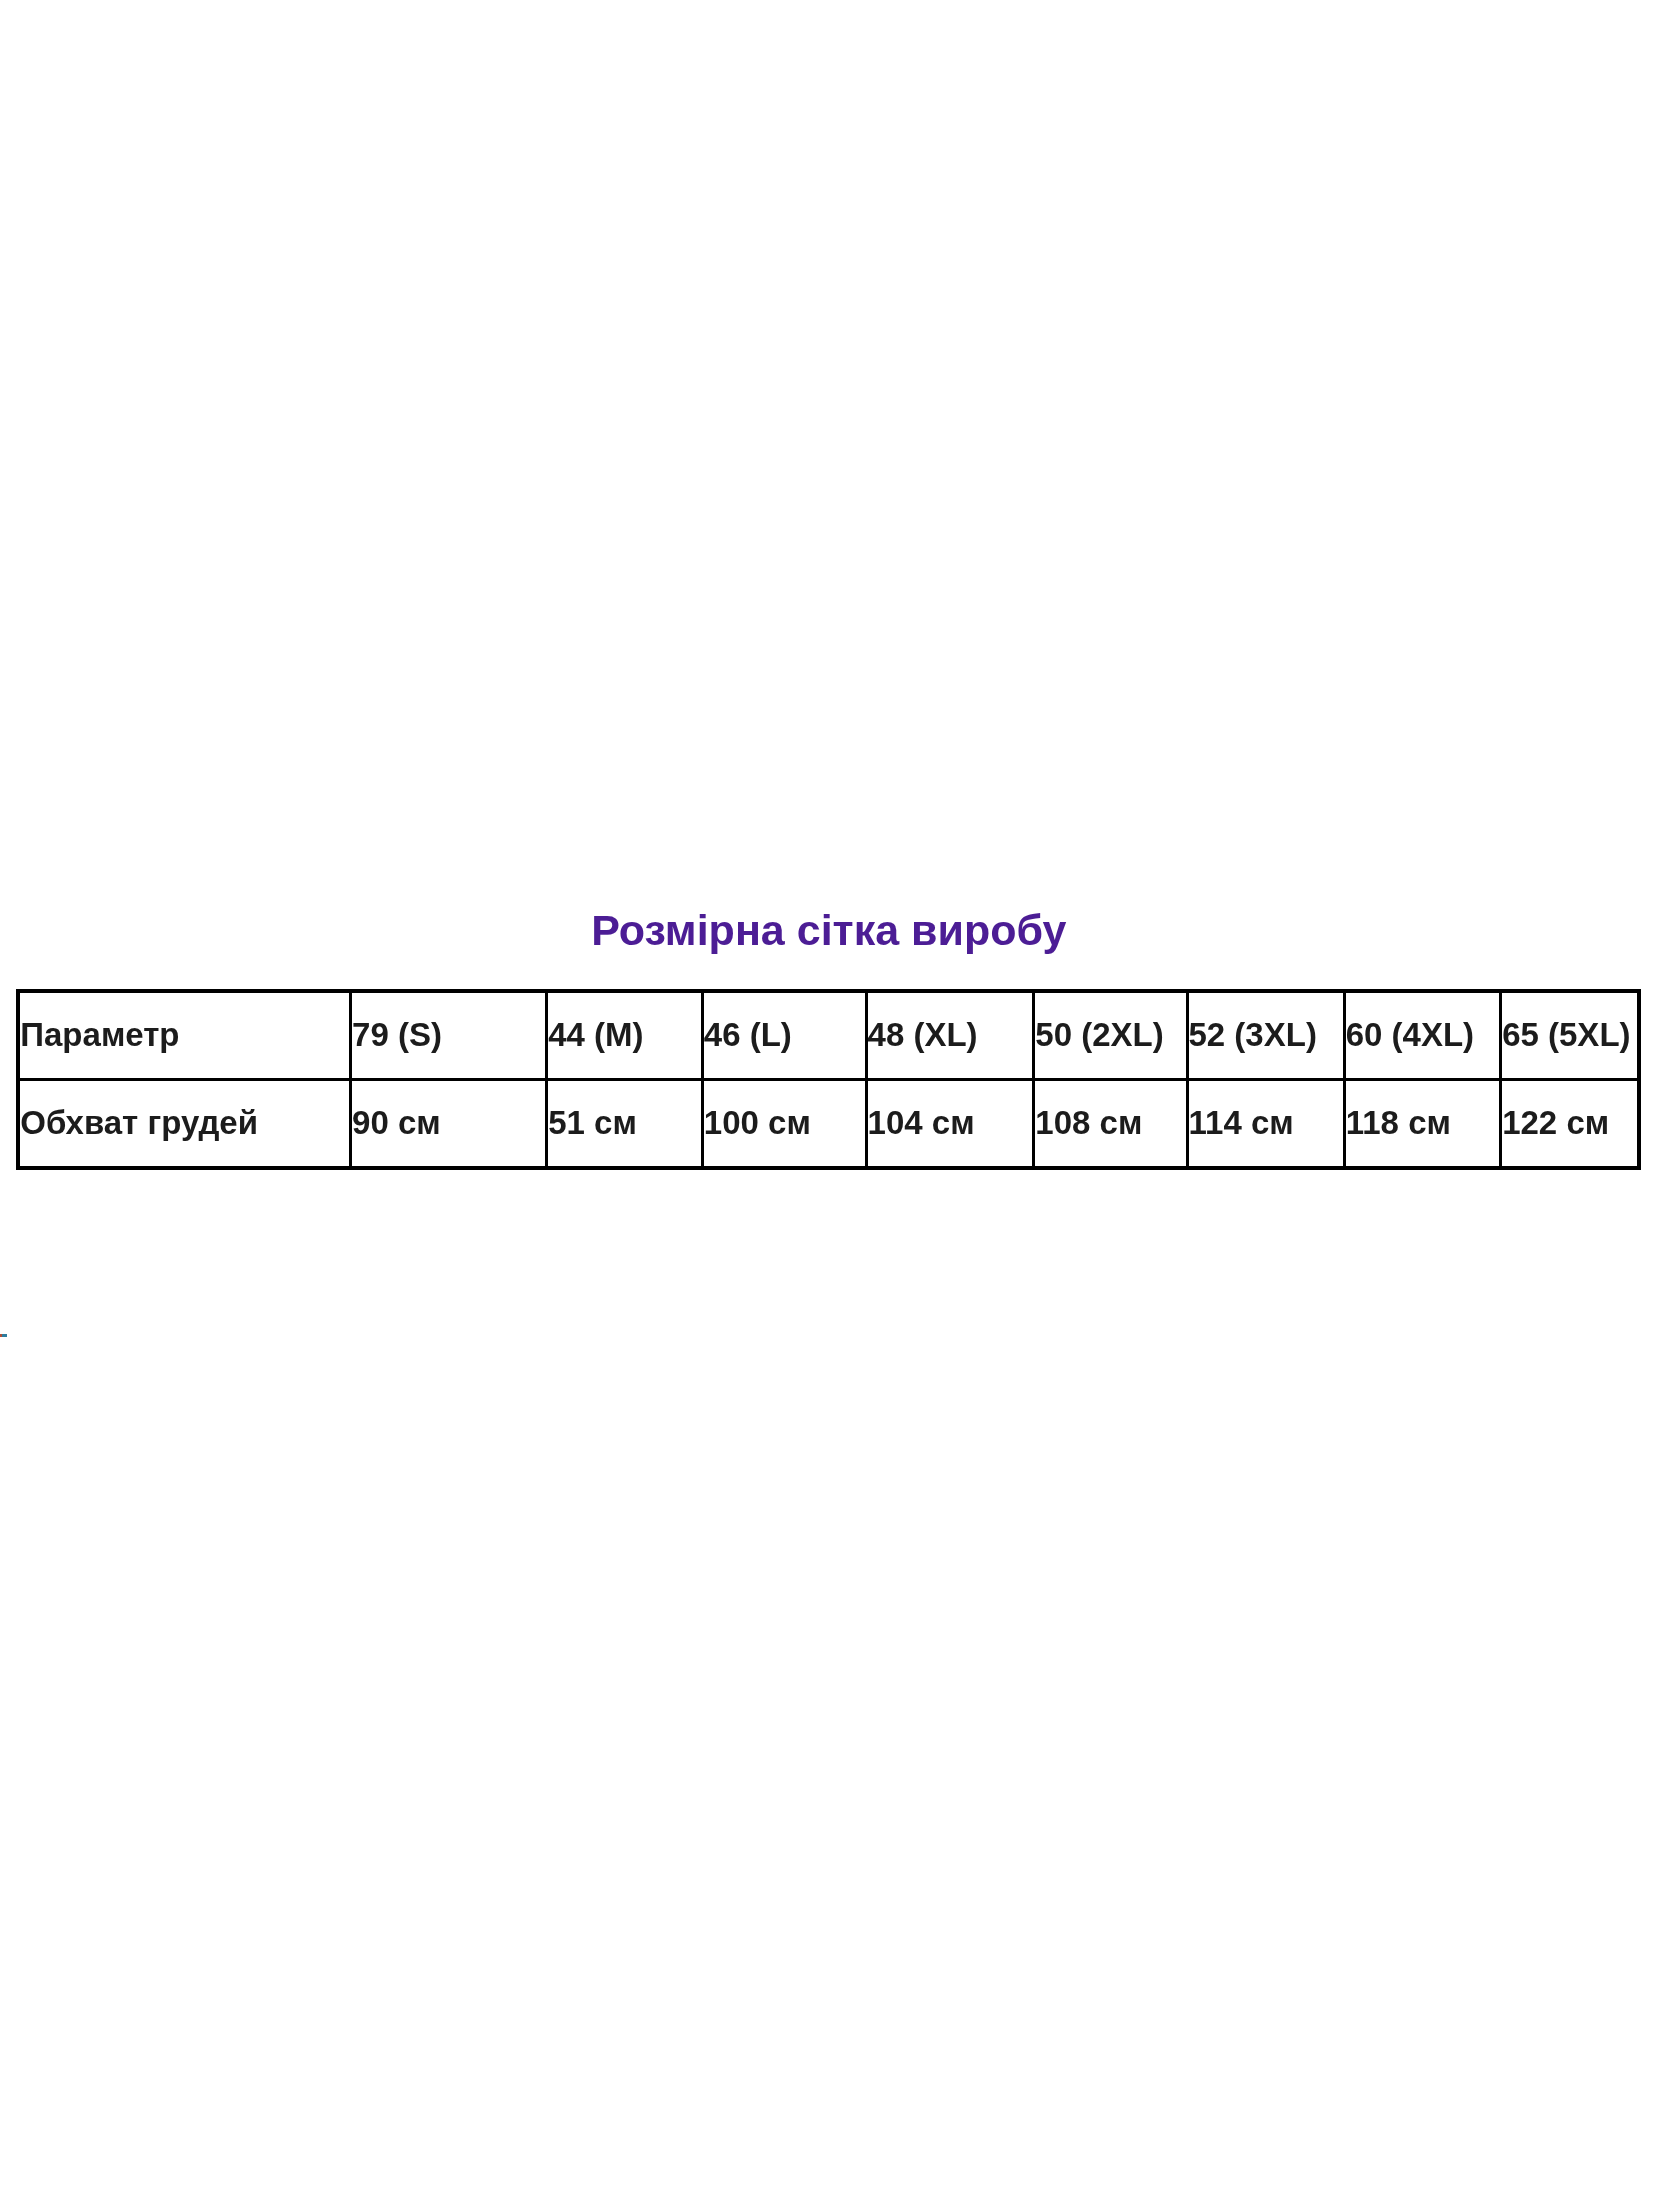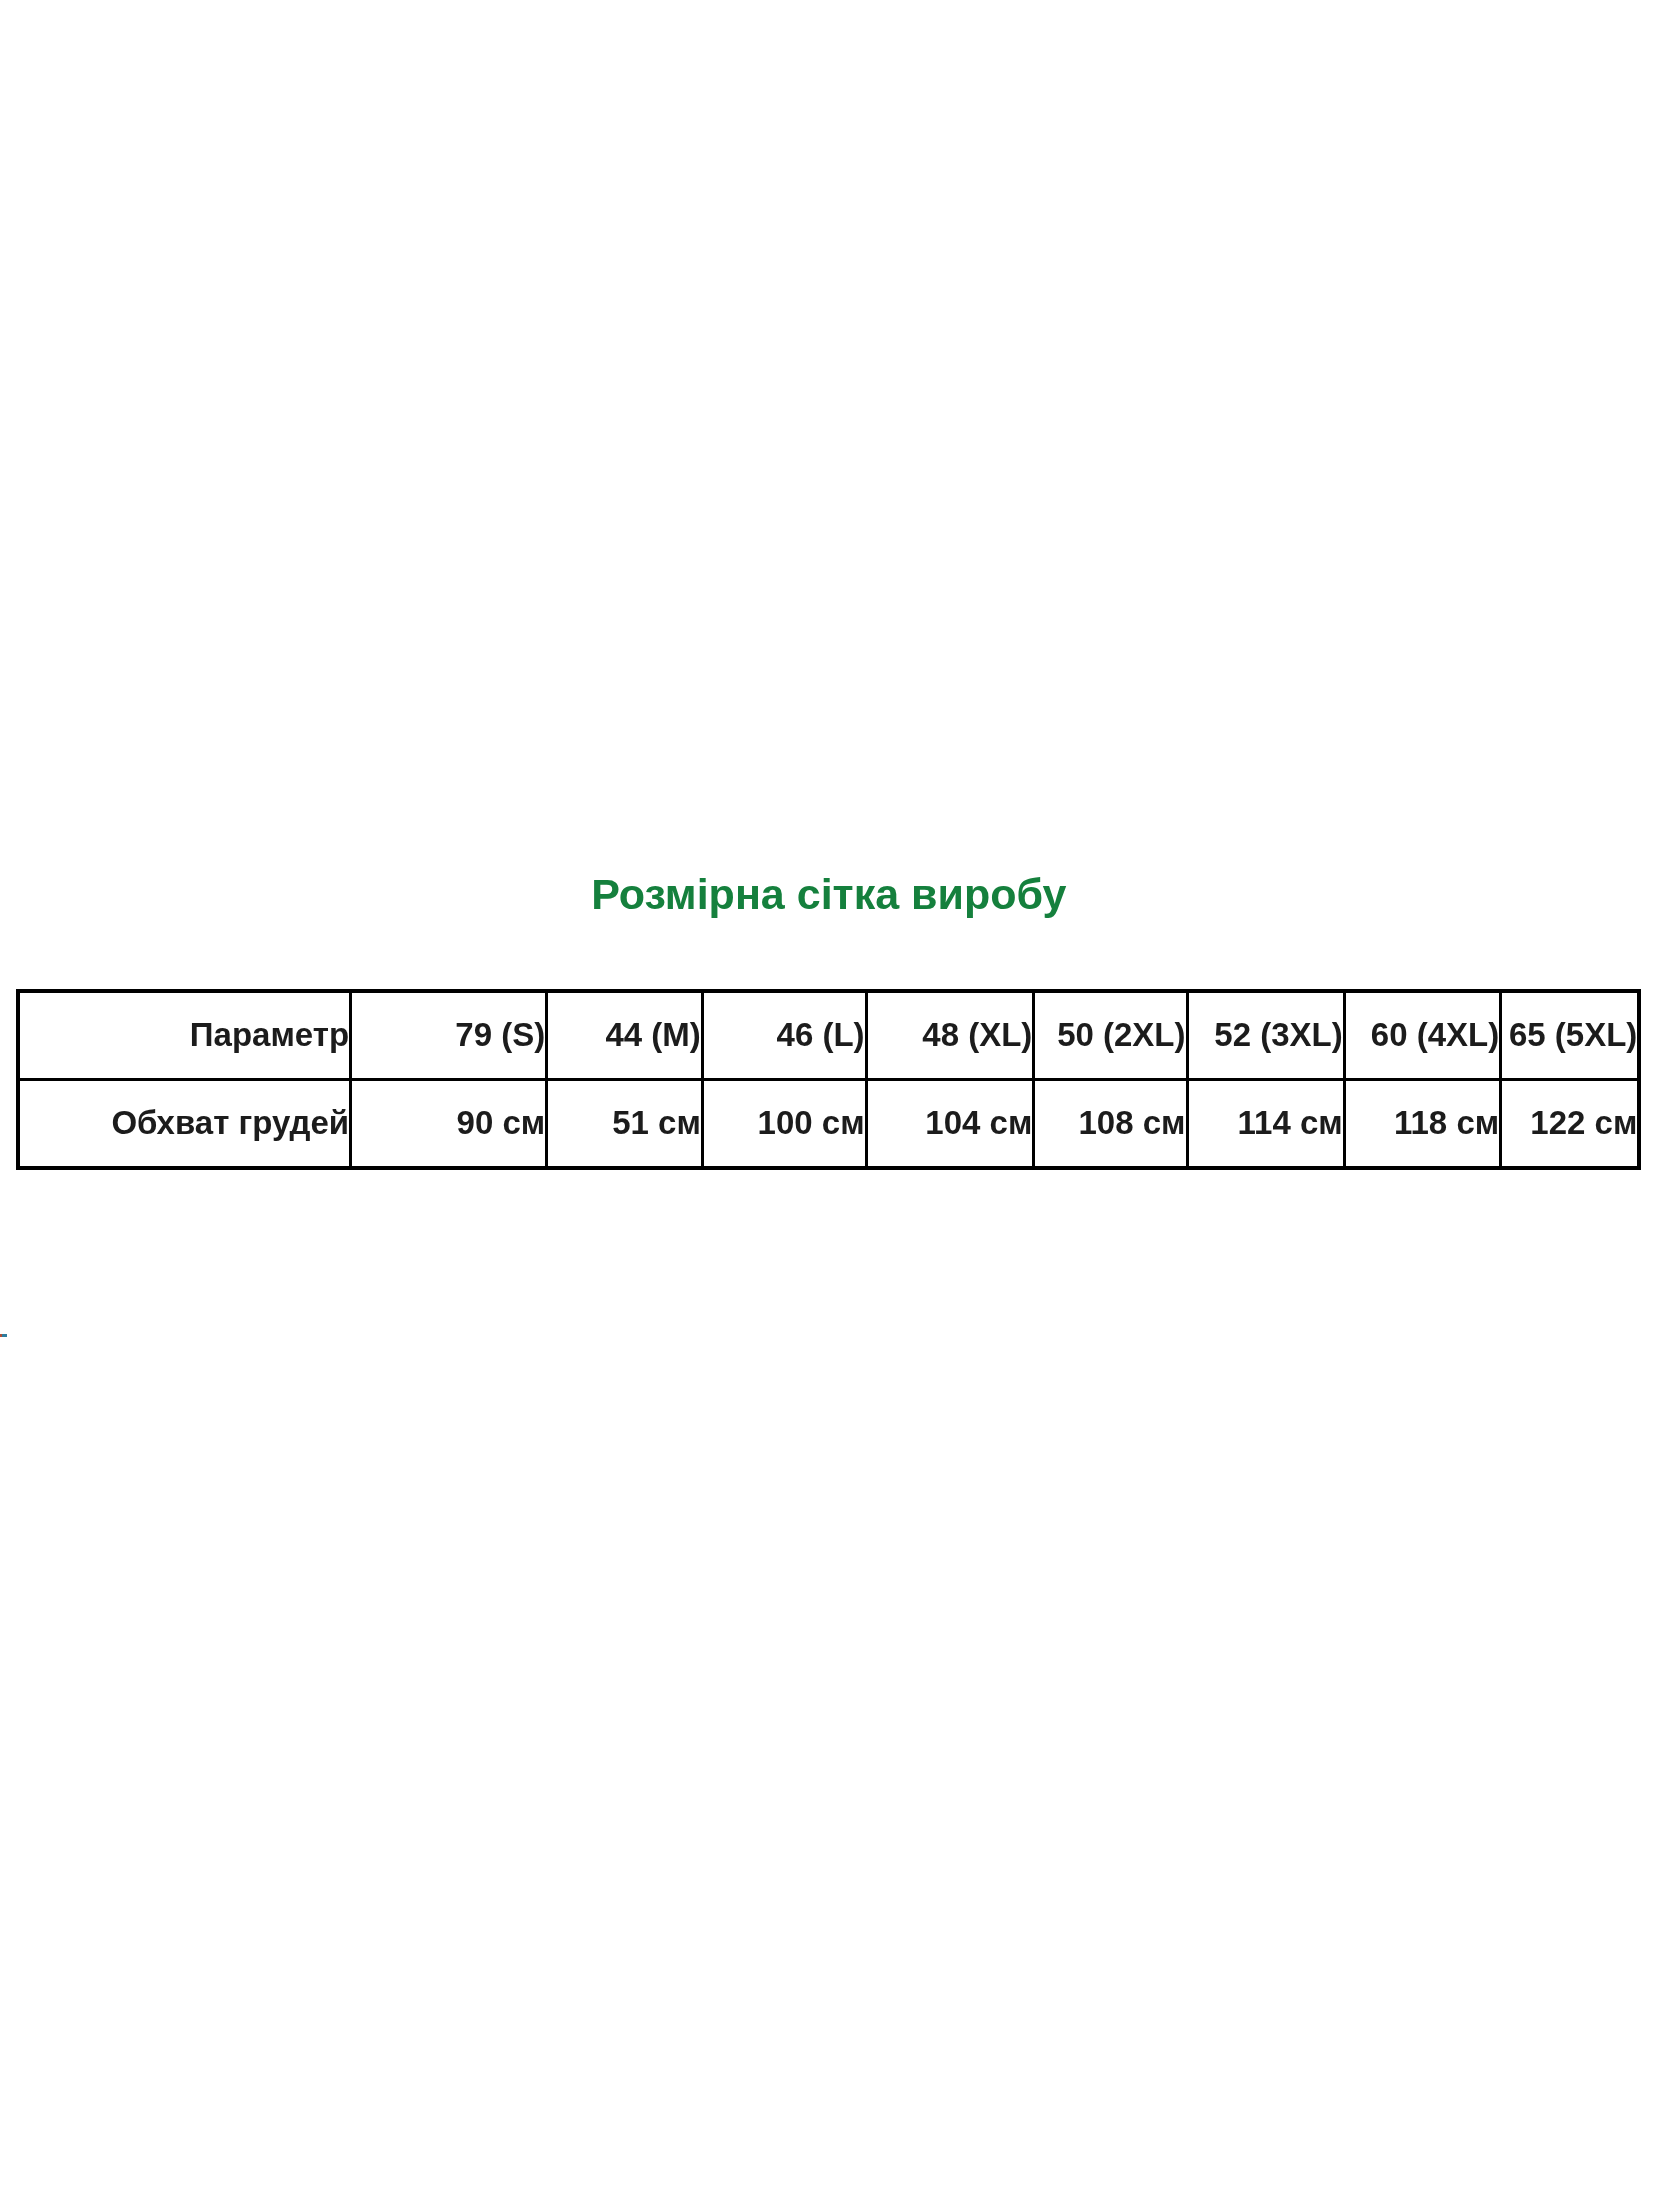--- a/index.html
+++ b/index.html
@@ -10,45 +10,45 @@
   body {
     position: relative;
     width: 1654px;
     height: 2205px;
     font-family: "Liberation Sans", sans-serif;
     color: #1a1a1a;
     overflow: hidden;
   }
   .title {
     position: absolute;
-    top: 870px;
+    top: 906px;
     left: 16.3px;
     width: 1625px;
     margin: 0;
     text-align: center;
     font-size: 43px;
     line-height: 49px;
     font-weight: 700;
-    color: #15803d;
+    color: #4c1d95;
   }
   table.size-table {
     position: absolute;
     top: 989px;
     left: 16.3px;
     width: 1625px;
     border-collapse: collapse;
     table-layout: fixed;
     border: 4.1px solid #000000;
   }
   table.size-table th,
   table.size-table td {
     border: 3.3px solid #000000;
     height: 85px;
     padding: 0;
-    text-align: right;
+    text-align: left;
     vertical-align: middle;
     font-size: 33px;
     line-height: 1.1;
     color: #1c1c1c;
     overflow: hidden;
     white-space: nowrap;
   }
   table.size-table th {
     font-weight: 700;
   }

